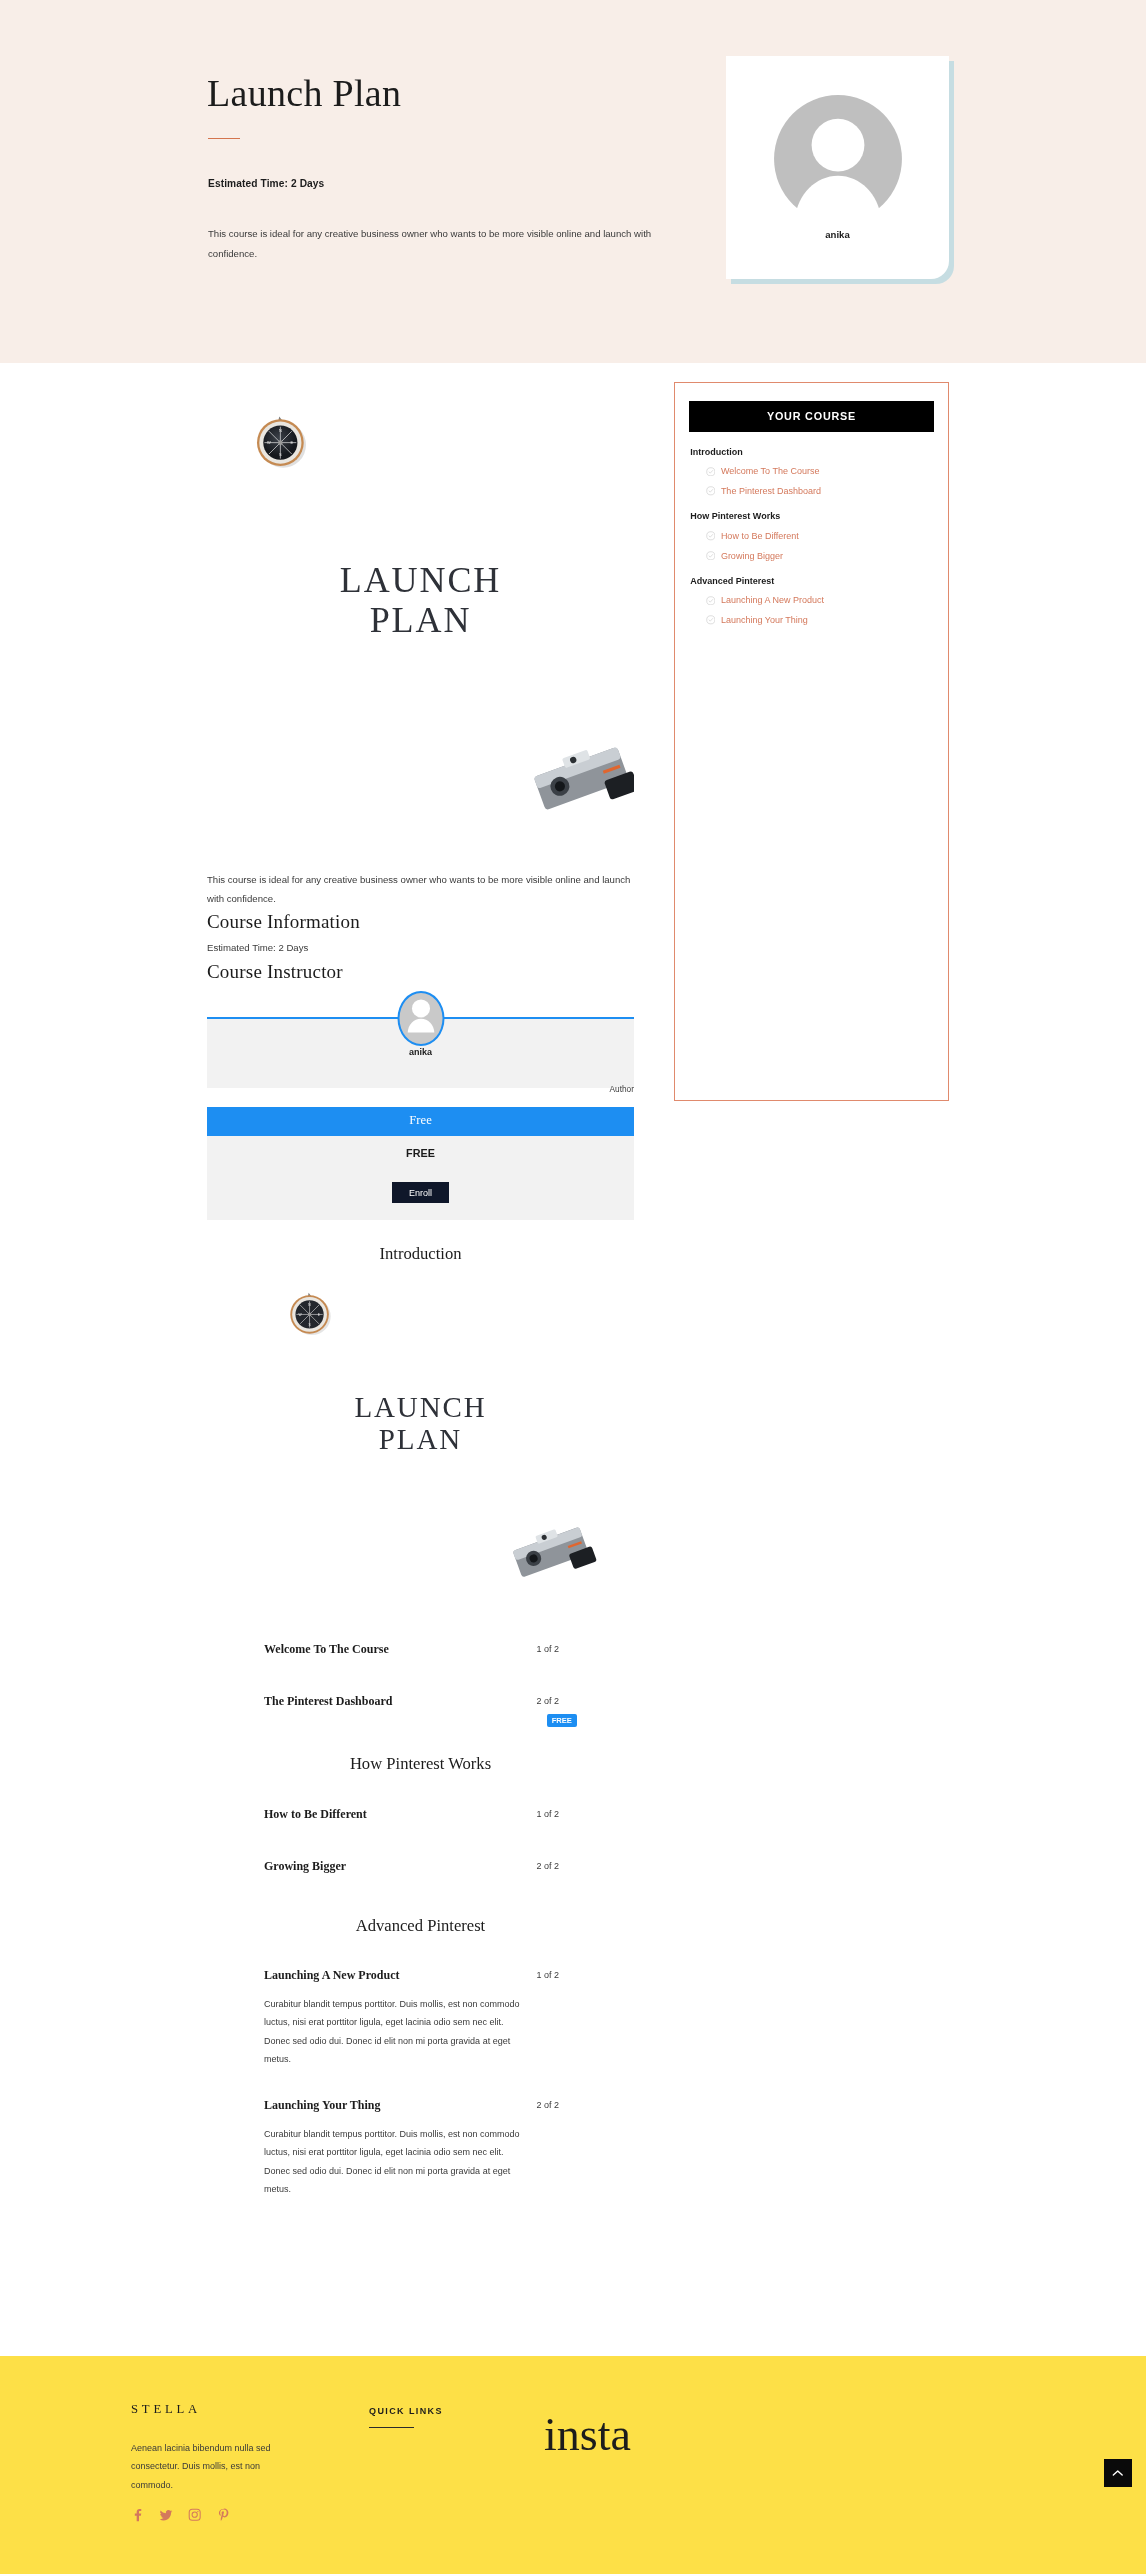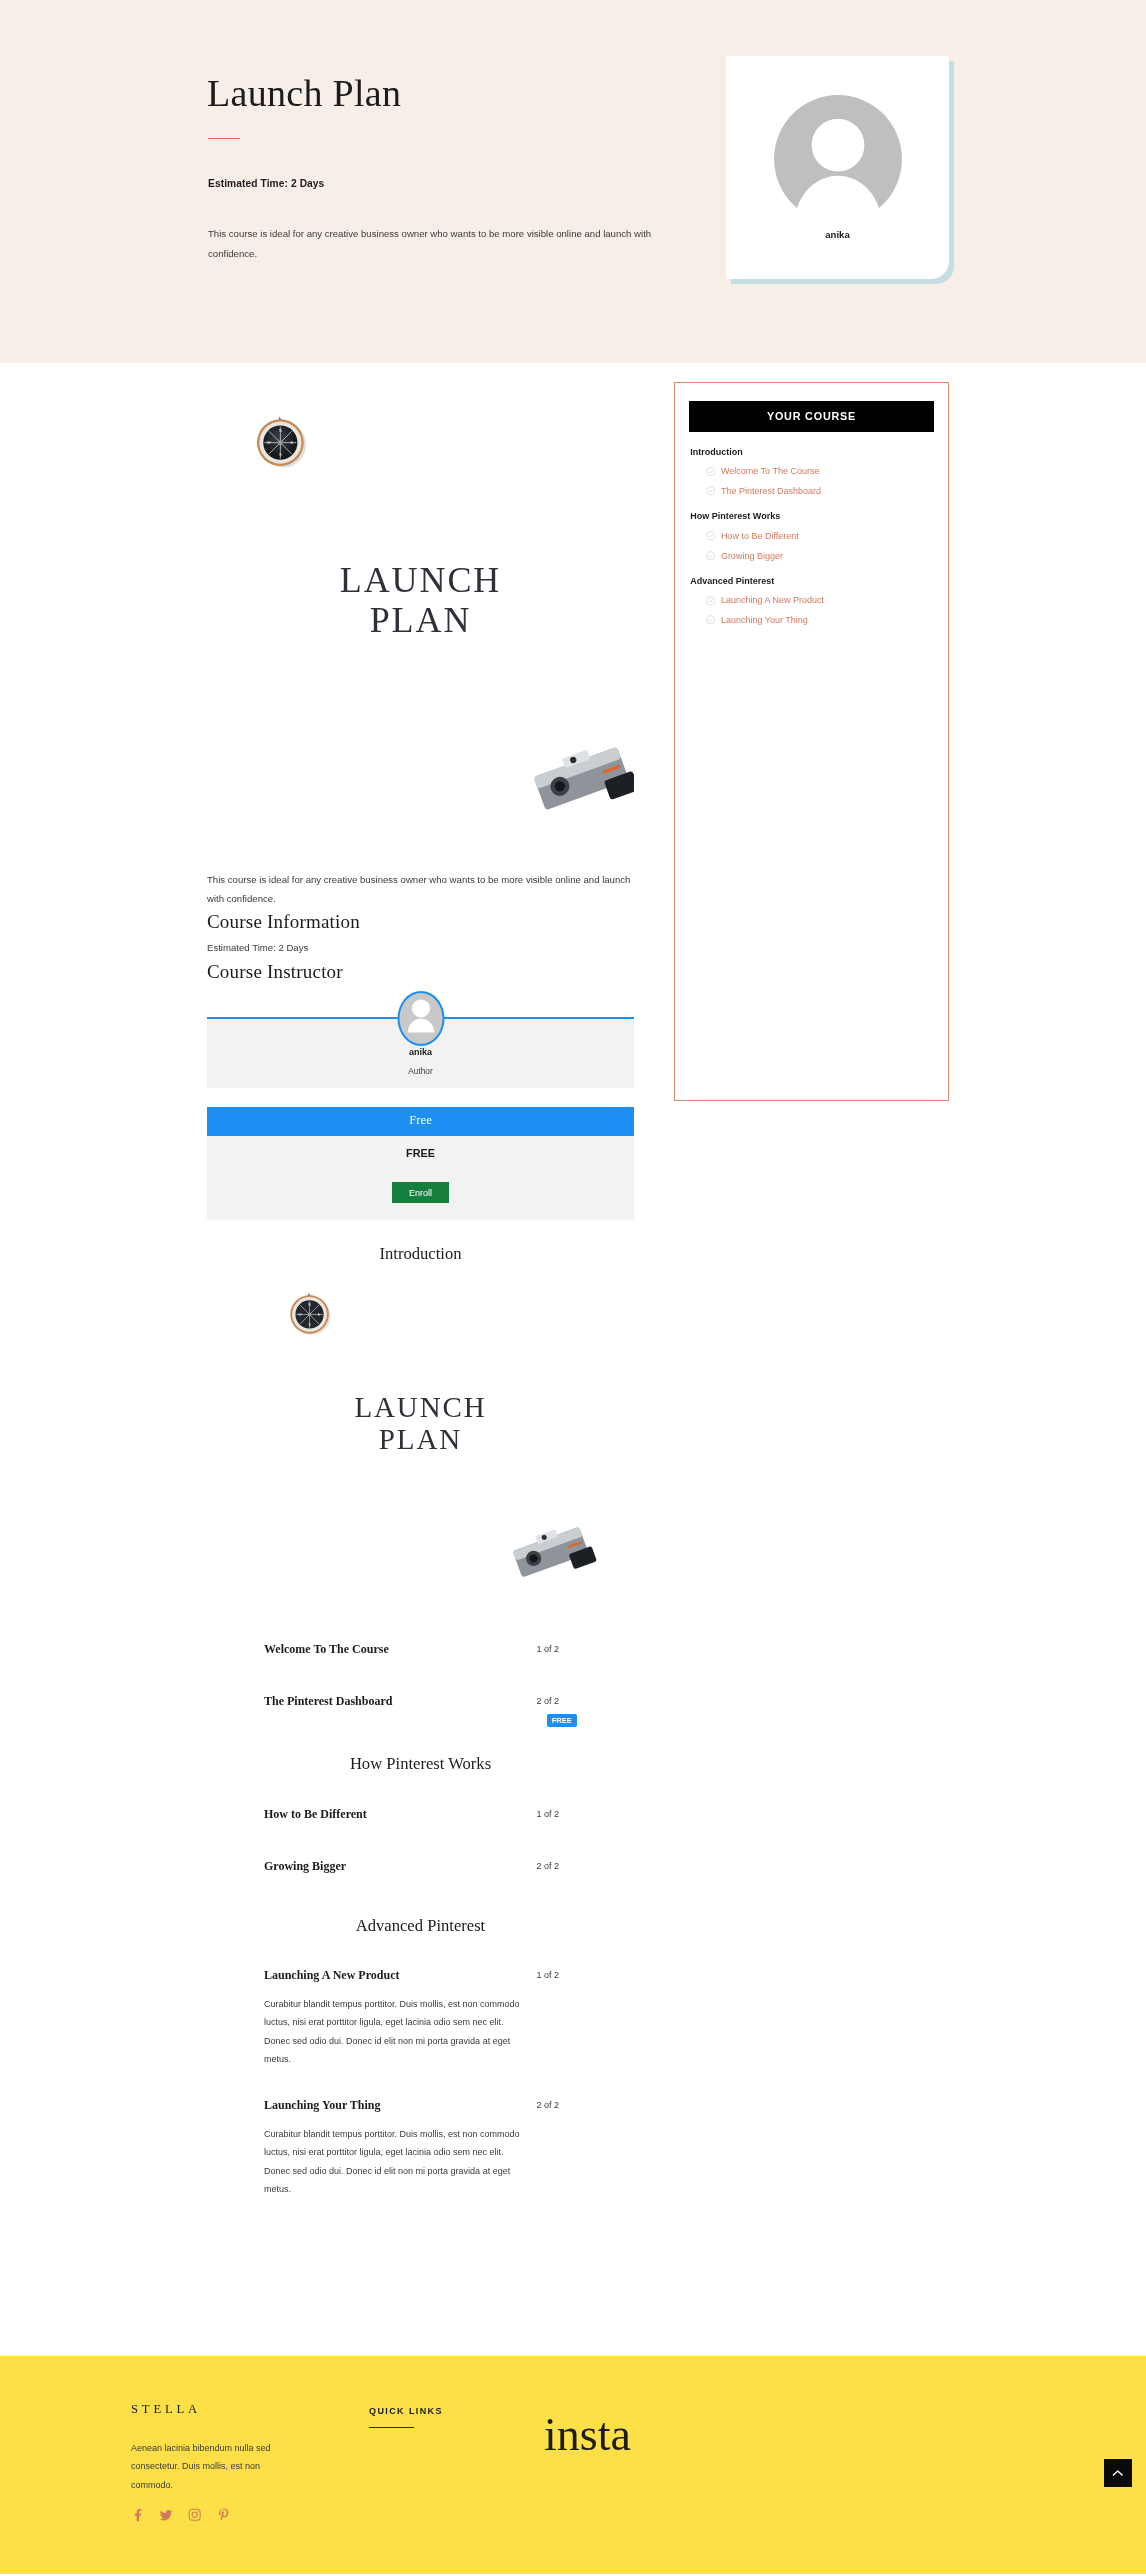--- a/index.html
+++ b/index.html
@@ -103,35 +103,35 @@
   .instr-av-wrap{
     position:absolute;left:50%;top:-28px;transform:translateX(-50%);
     width:47px;height:55px;border-radius:50%;
     border:2.5px solid #1d8ef2;background:#c9c9c9;overflow:hidden;
   }
   .instr-name{
     position:absolute;left:0;right:0;top:28px;text-align:center;
     font-size:9px;font-weight:700;color:#1c1c1c;
   }
   .instr-role{
-    position:absolute;left:0;right:0;top:47px;text-align:center;
+    position:absolute;left:0;right:0;top:65px;text-align:right;
     font-size:8.3px;color:#3a3a3a;
   }
 
   
   .price-box{margin-top:19px;}
   .price-head{
     background:#1d8ef2;color:#fff;text-align:center;
     font-family:"Liberation Serif", serif;font-size:12.7px;
     padding:6.4px 0 7.6px;
   }
   .price-body{background:#f2f2f2;padding:11.5px 0 16.6px;text-align:center;}
   .price-val{font-size:10.8px;font-weight:700;color:#1c1c1c;}
   .enroll-btn{
-    display:inline-block;margin-top:23px;background:#15803d;color:#ffffff;
+    display:inline-block;margin-top:23px;background:#0f172a;color:#ffffff;
     border:none;font-size:9px;padding:5.7px 16.6px;cursor:pointer;
     font-family:"Liberation Sans", sans-serif;
   }
 
   
   .sec-head{
     text-align:center;font-family:"Liberation Serif", serif;
     font-size:16.6px;color:#1c1c1c;font-weight:400;margin:24px 0 0;
   }
 

